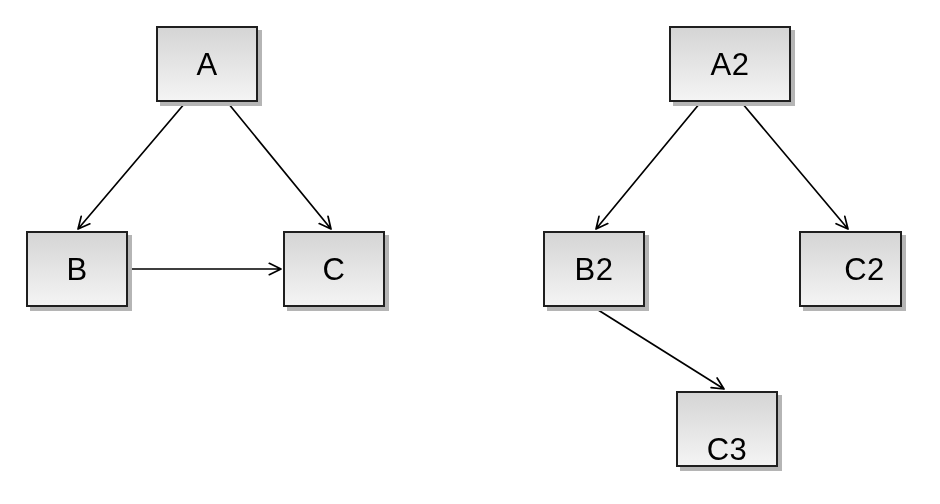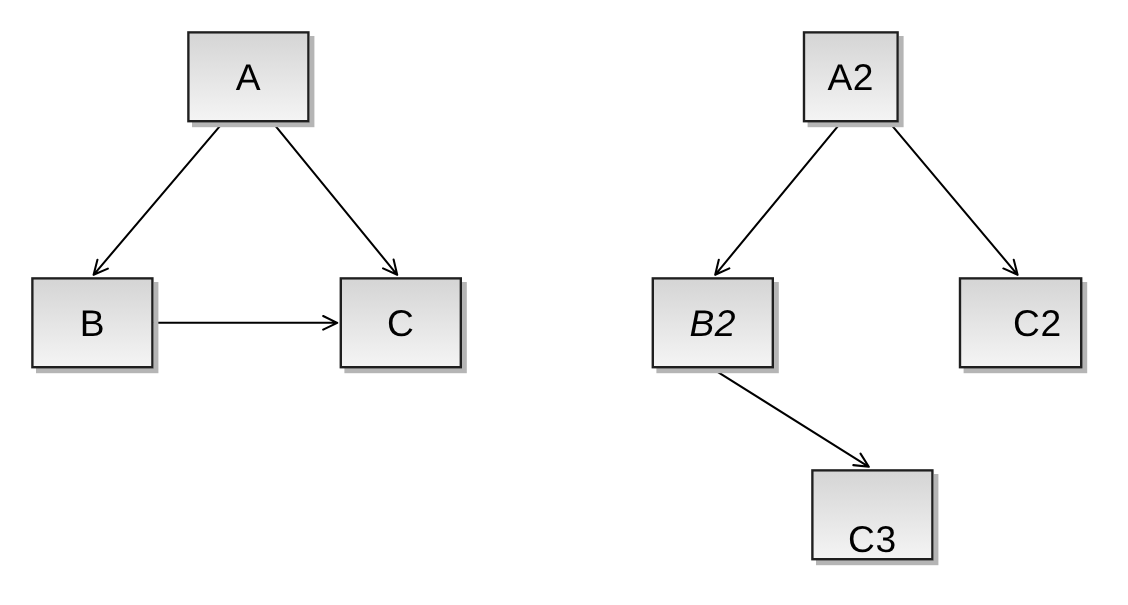--- a/index.html
+++ b/index.html
@@ -58,24 +58,24 @@
         <span class="node-label">A</span>
       </div>
       <div class="node" style="left: 26px; top: 231px; width: 102px; height: 76px;">
         <span class="node-label">B</span>
       </div>
       <div class="node" style="left: 283px; top: 231px; width: 102px; height: 76px;">
         <span class="node-label">C</span>
       </div>
     </div>
   <div>
-      <div class="node" style="left: 669px; top: 26px; width: 80px; height: 76px;">
+      <div class="node" style="left: 669px; top: 26px; width: 122px; height: 76px;">
         <span class="node-label">A2</span>
       </div>
-      <div class="node" style="left: 543px; top: 231px; width: 102px; height: 76px; font-style: italic;">
+      <div class="node" style="left: 543px; top: 231px; width: 102px; height: 76px;">
         <span class="node-label">B2</span>
       </div>
       <div class="node" style="left: 799px; top: 231px; width: 103px; height: 76px; padding-left: 28px;">
         <span class="node-label">C2</span>
       </div>
       <div class="node" style="left: 676px; top: 391px; width: 102px; height: 76px; align-items: flex-end;">
         <span class="node-label">C3</span>
       </div>
     </div>
 </div>

